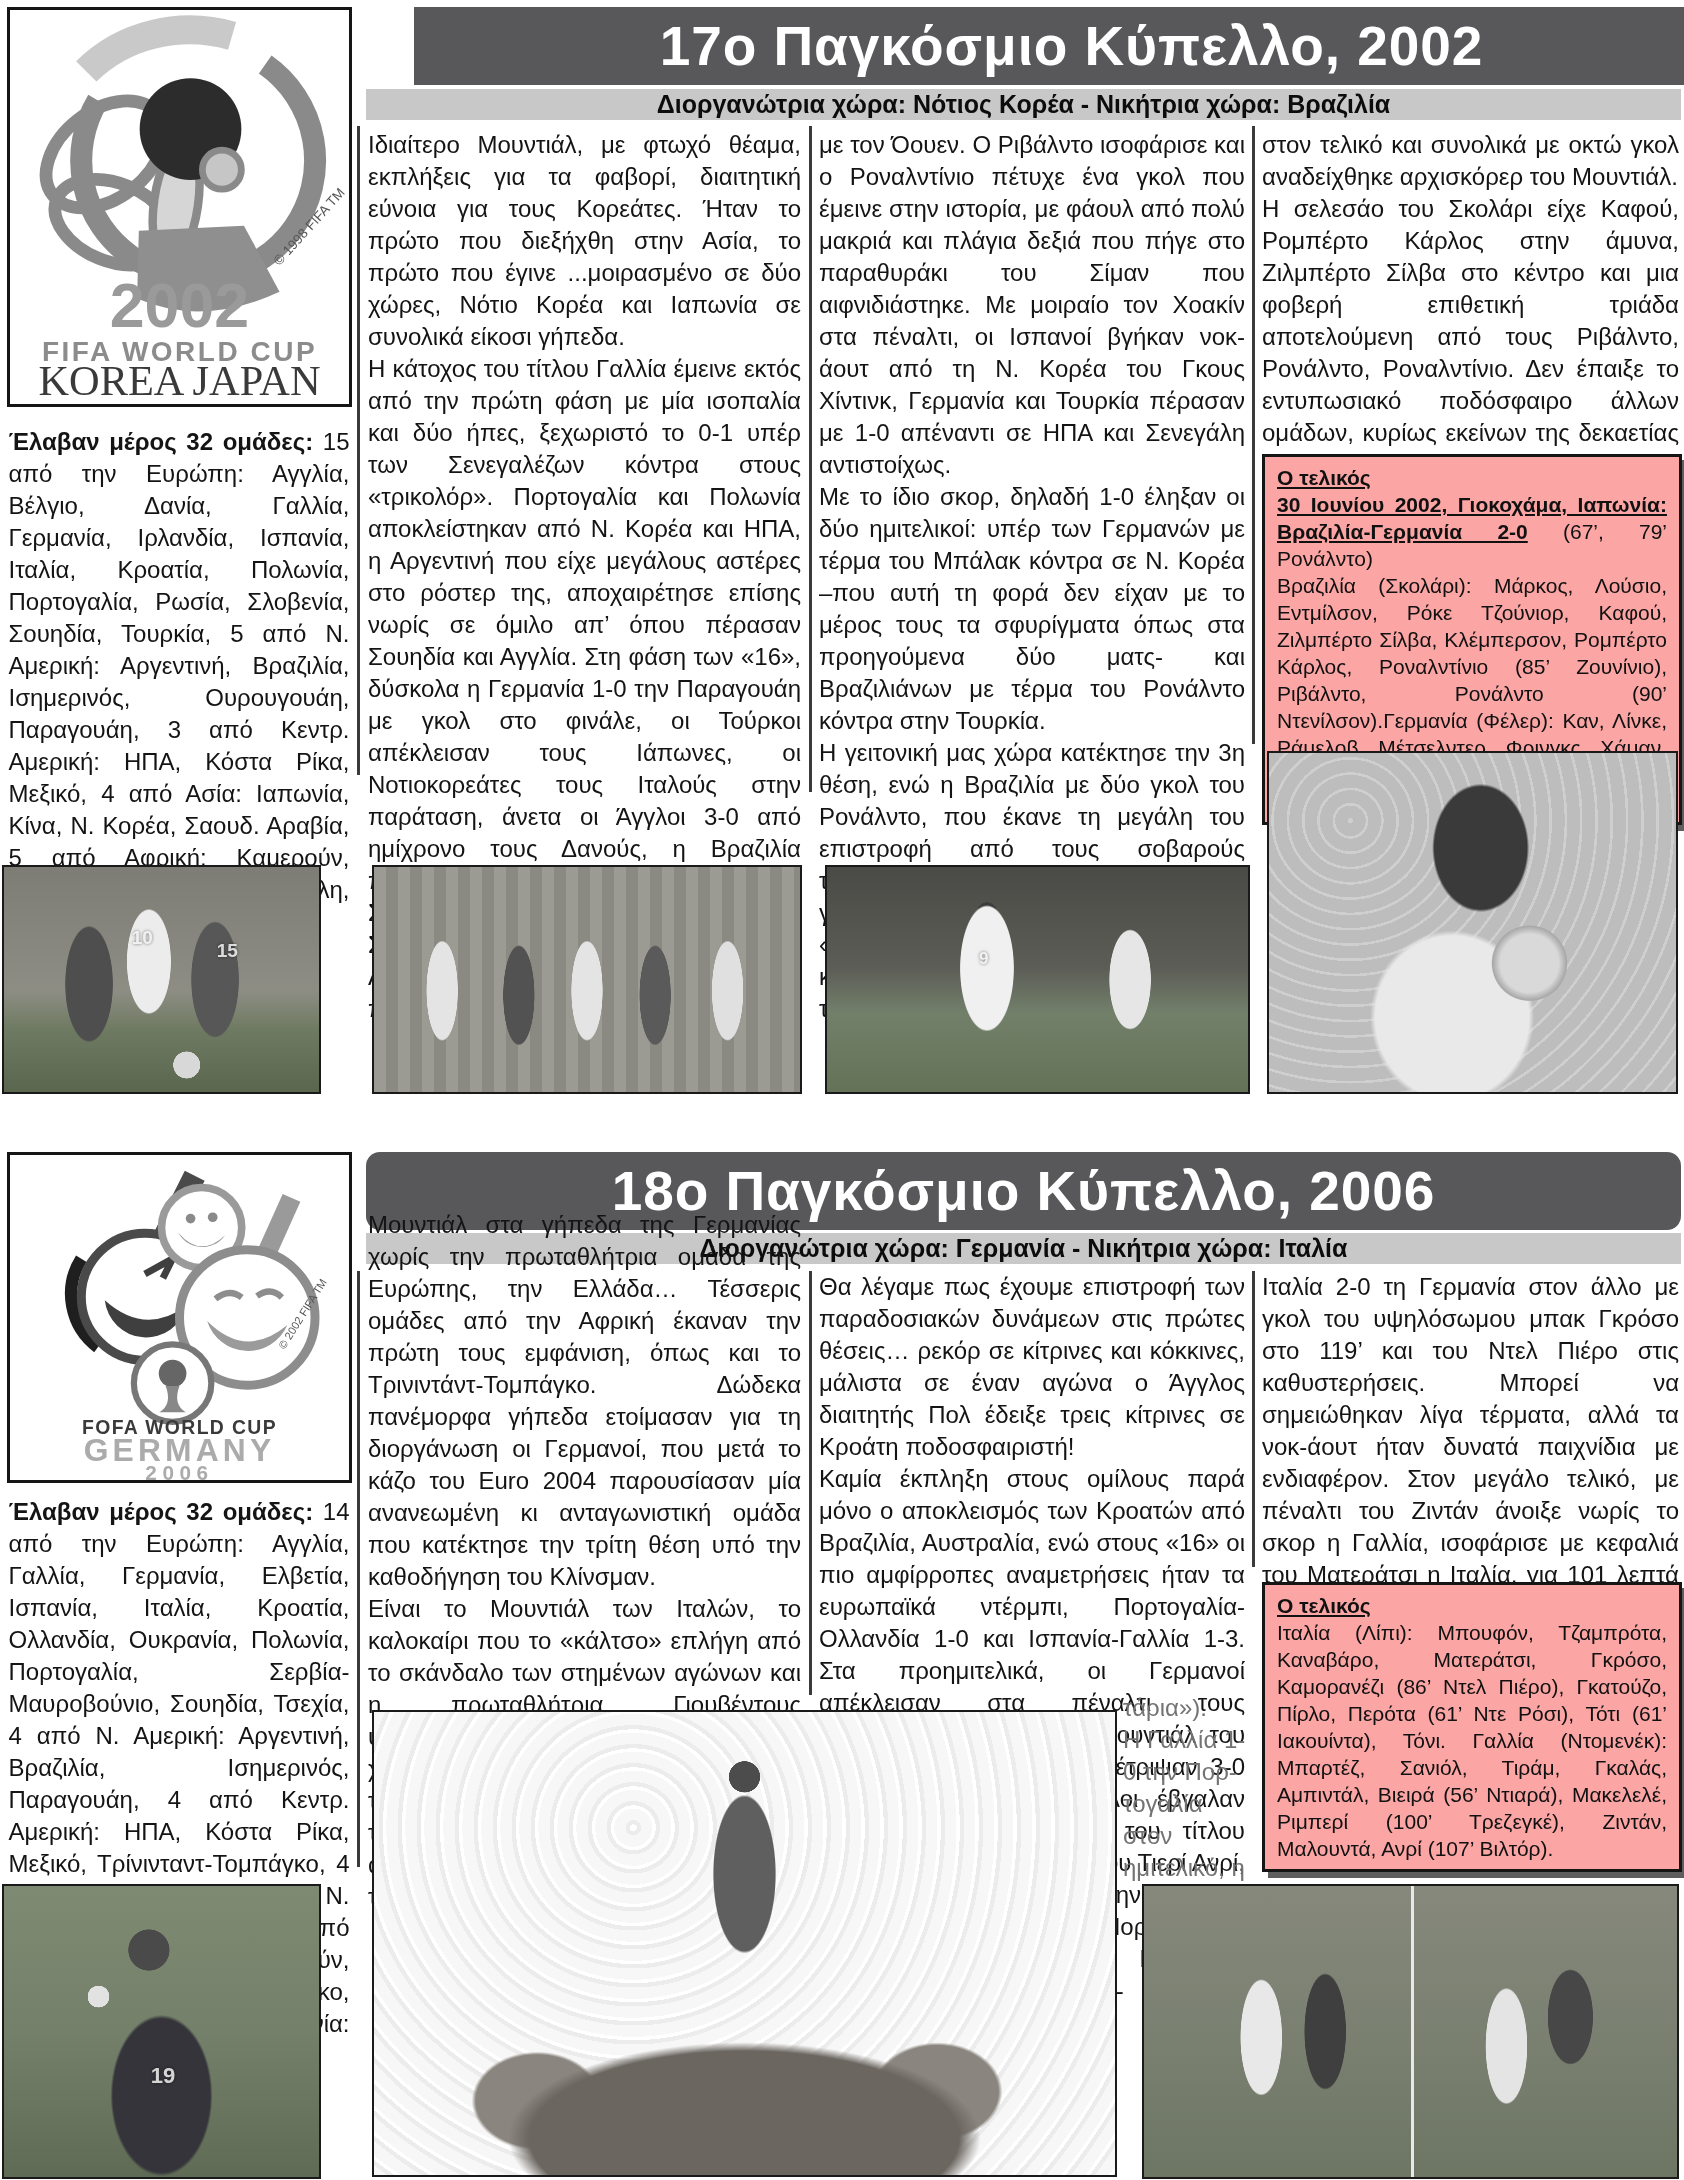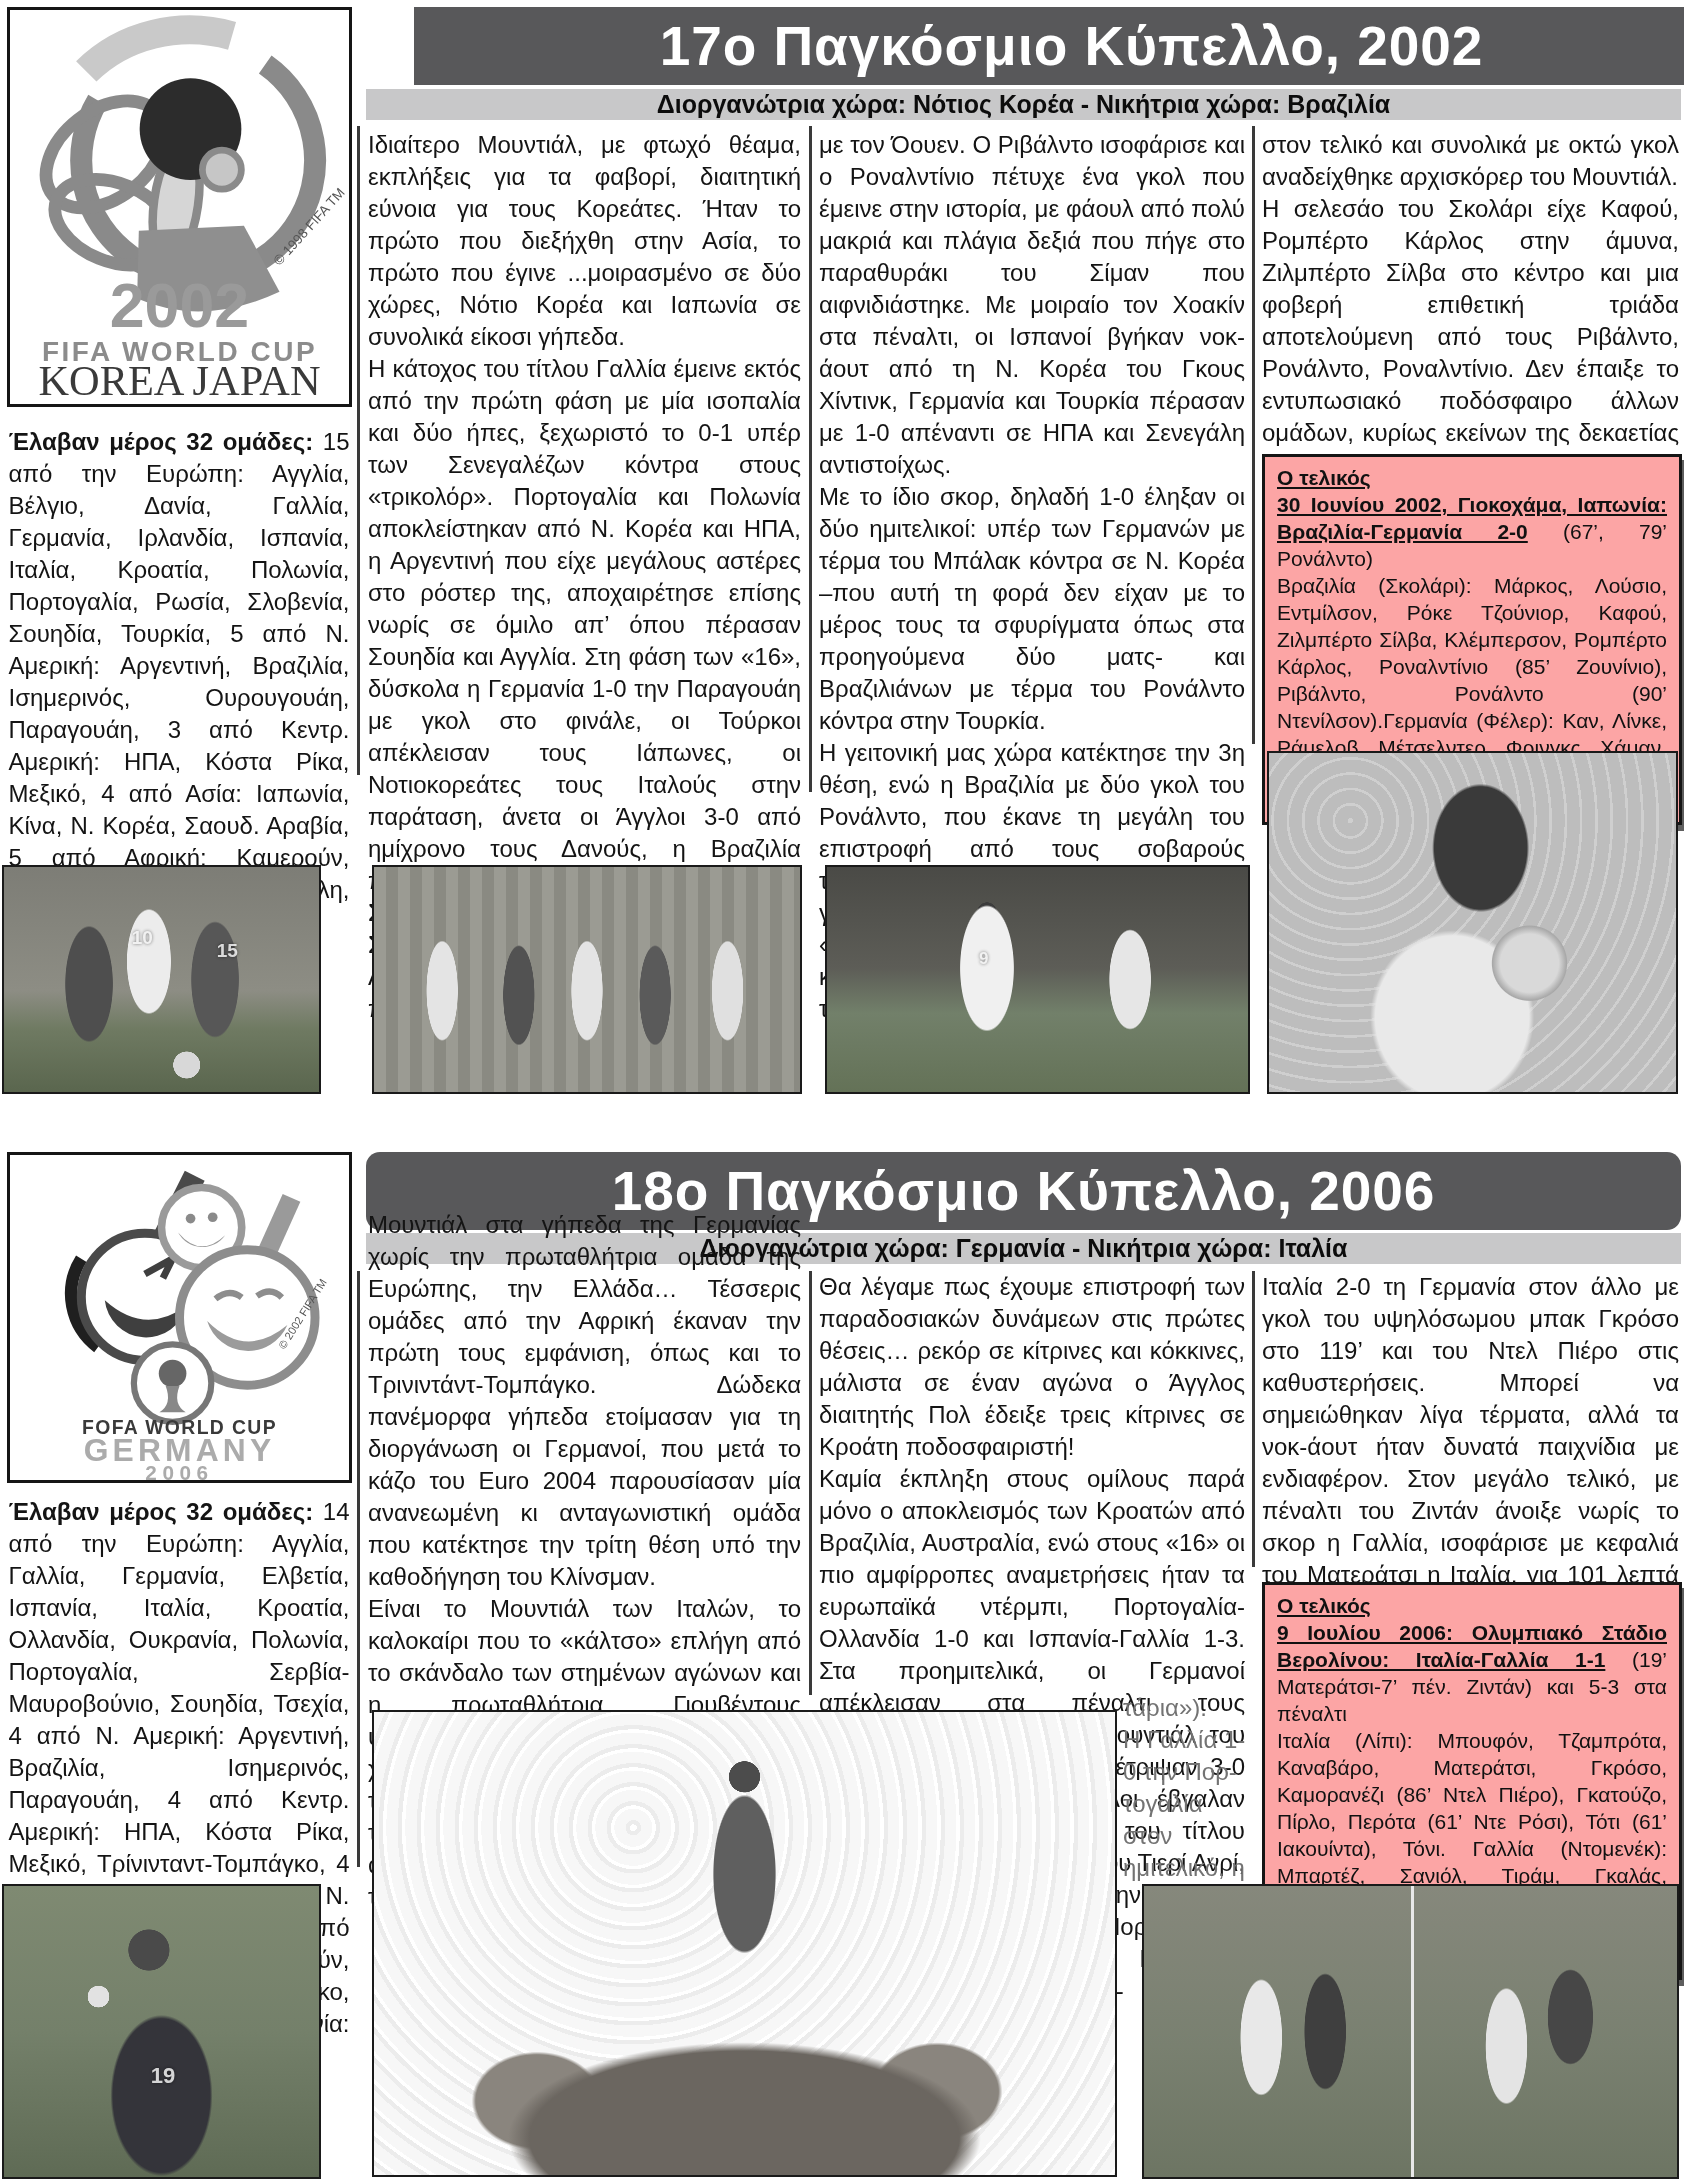--- a/index.html
+++ b/index.html
@@ -200,23 +200,20 @@
 0 την Πορ-
 τογαλία στον
 ημιτελικό, η</div>
 
   <div class="abs col" style="left:1262px;top:1271px;width:417px;">
     <p>Ιταλία 2-0 τη Γερμανία στον άλλο με γκολ του υψηλόσωμου μπακ Γκρόσο στο 119’ και του Ντελ Πιέρο στις καθυστερήσεις. Μπορεί να σημειώθηκαν λίγα τέρματα, αλλά τα νοκ-άουτ ήταν δυνατά παιχνίδια με ενδιαφέρον. Στον μεγάλο τελικό, με πέναλτι του Ζιντάν άνοιξε νωρίς το σκορ η Γαλλία, ισοφάρισε με κεφαλιά του Ματεράτσι η Ιταλία, για 101 λεπτά δεν άλλαξε το σκορ και στα πέναλτι, μοιραίος των «τρικολόρ» ο Τρεζεγκέ.</p>
   </div>
 
   <div class="abs finalbox" style="left:1262px;top:1574px;width:390px;">
     <span class="bx-title">Ο τελικός</span>
-    <p>
-      <span class="bx-head">9 Ιουλίου 2006: Ολυμπιακό Στάδιο Βερολίνου: Ιταλία-Γαλλία 1-1</span><span> (19’ Ματεράτσι-7’ πέν. Ζιντάν) και 5-3 στα πέναλτι</span>
-    </p>
     <p>Ιταλία (Λίπι): Μπουφόν, Τζαμπρότα, Καναβάρο, Ματεράτσι, Γκρόσο, Καμορανέζι (86’ Ντελ Πιέρο), Γκατούζο, Πίρλο, Περότα (61’ Ντε Ρόσι), Τότι (61’ Ιακουίντα), Τόνι. Γαλλία (Ντομενέκ): Μπαρτέζ, Σανιόλ, Τιράμ, Γκαλάς, Αμπιντάλ, Βιειρά (56’ Ντιαρά), Μακελελέ, Ριμπερί (100’ Τρεζεγκέ), Ζιντάν, Μαλουντά, Ανρί (107’ Βιλτόρ).</p>
   </div>
 
   <div class="abs photo ph-2006-left" style="left:1.7px;top:1884px;width:315px;height:291px;">
     <span class="jersey" style="left:135px;top:177px;font-size:22px;margin-left:12px;">19</span>
   </div>
   <div class="abs photo ph-2006-center" style="left:372px;top:1710px;width:741px;height:463px;"></div>
   <div class="abs photo ph-2006-right" style="left:1142px;top:1884px;width:533px;height:291px;">
     <div class="frame-split"></div>
   </div>

